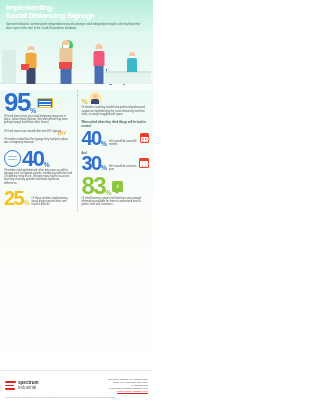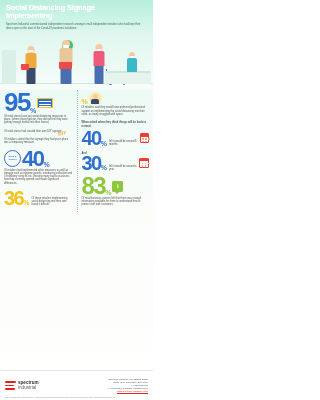--- a/index.html
+++ b/index.html
@@ -212,22 +212,22 @@
     font-size: 1.9px; line-height: 2.4px; color: #999;
   }
 </style>
 </head>
 <body>
 
 <div id="page">
 
   <div class="header">
     <div class="title">
+      <div>Implementing</div>
       <div>Social Distancing Signage</div>
-      <div>Implementing</div>
     </div>
     <div class="subtitle">Spectrum Industrial commissioned independent research amongst small independent retailers who had kept their doors open at the start of the Covid-19 pandemic lockdown.</div>
   </div>
 
   <div class="illus">
     <div class="floor"></div>
     <div class="shelf" style="left:2px;width:14px;height:34px;"></div>
 
     <div class="person" style="left:24px;width:14px;height:38px;">
       <div class="head" style="top:0;width:7px;height:7px;background:#f6c8a0;"></div>
@@ -299,21 +299,21 @@
         <div class="statrow">
           <span class="badge-cc">Click &amp; Collect</span>
           <span class="bignum c-blue" style="font-size:22px;">40</span>
           <span class="pct c-blue">%</span>
         </div>
         <div class="desc">Of retailers had implemented other measures as well as signage such as hygiene guards, introducing collection and / or delivery services etc. (moving many had to re-assess how they currently operate and made significant differences.</div>
       </div>
 
       <div class="stat">
         <div class="statrow">
-          <span class="bignum c-yellow" style="font-size:20px;">36</span>
+          <span class="bignum c-yellow" style="font-size:20px;">25</span>
           <span class="pct c-yellow">%</span>
           <span class="desc" style="margin-left:2px;">Of those retailers implementing social distancing into their own found it difficult.</span>
         </div>
       </div>
 
     </div>
 
     <div class="col right">
 
       <div class="stat">

